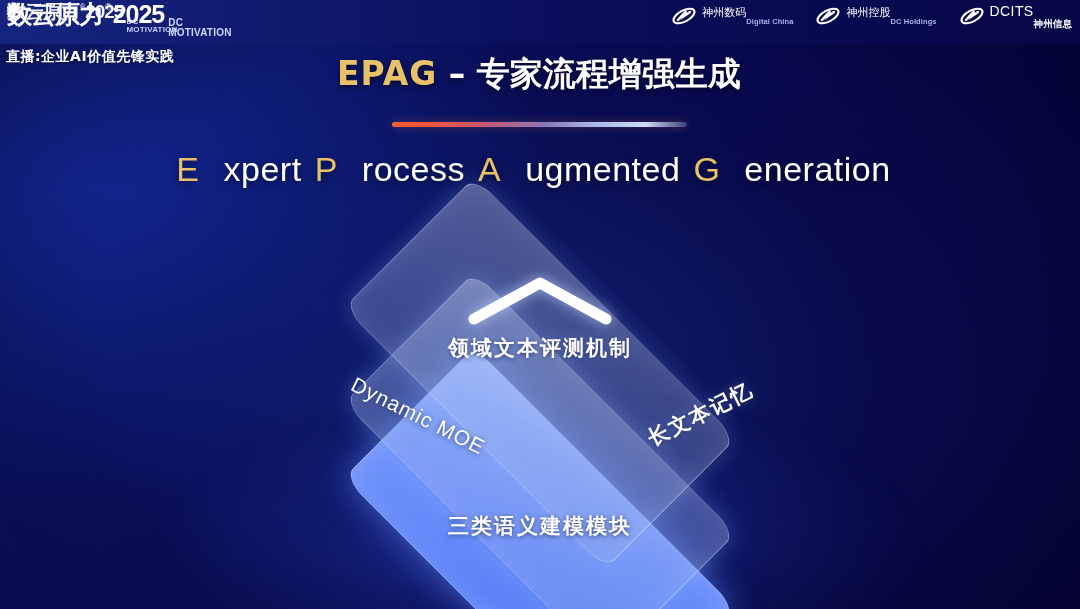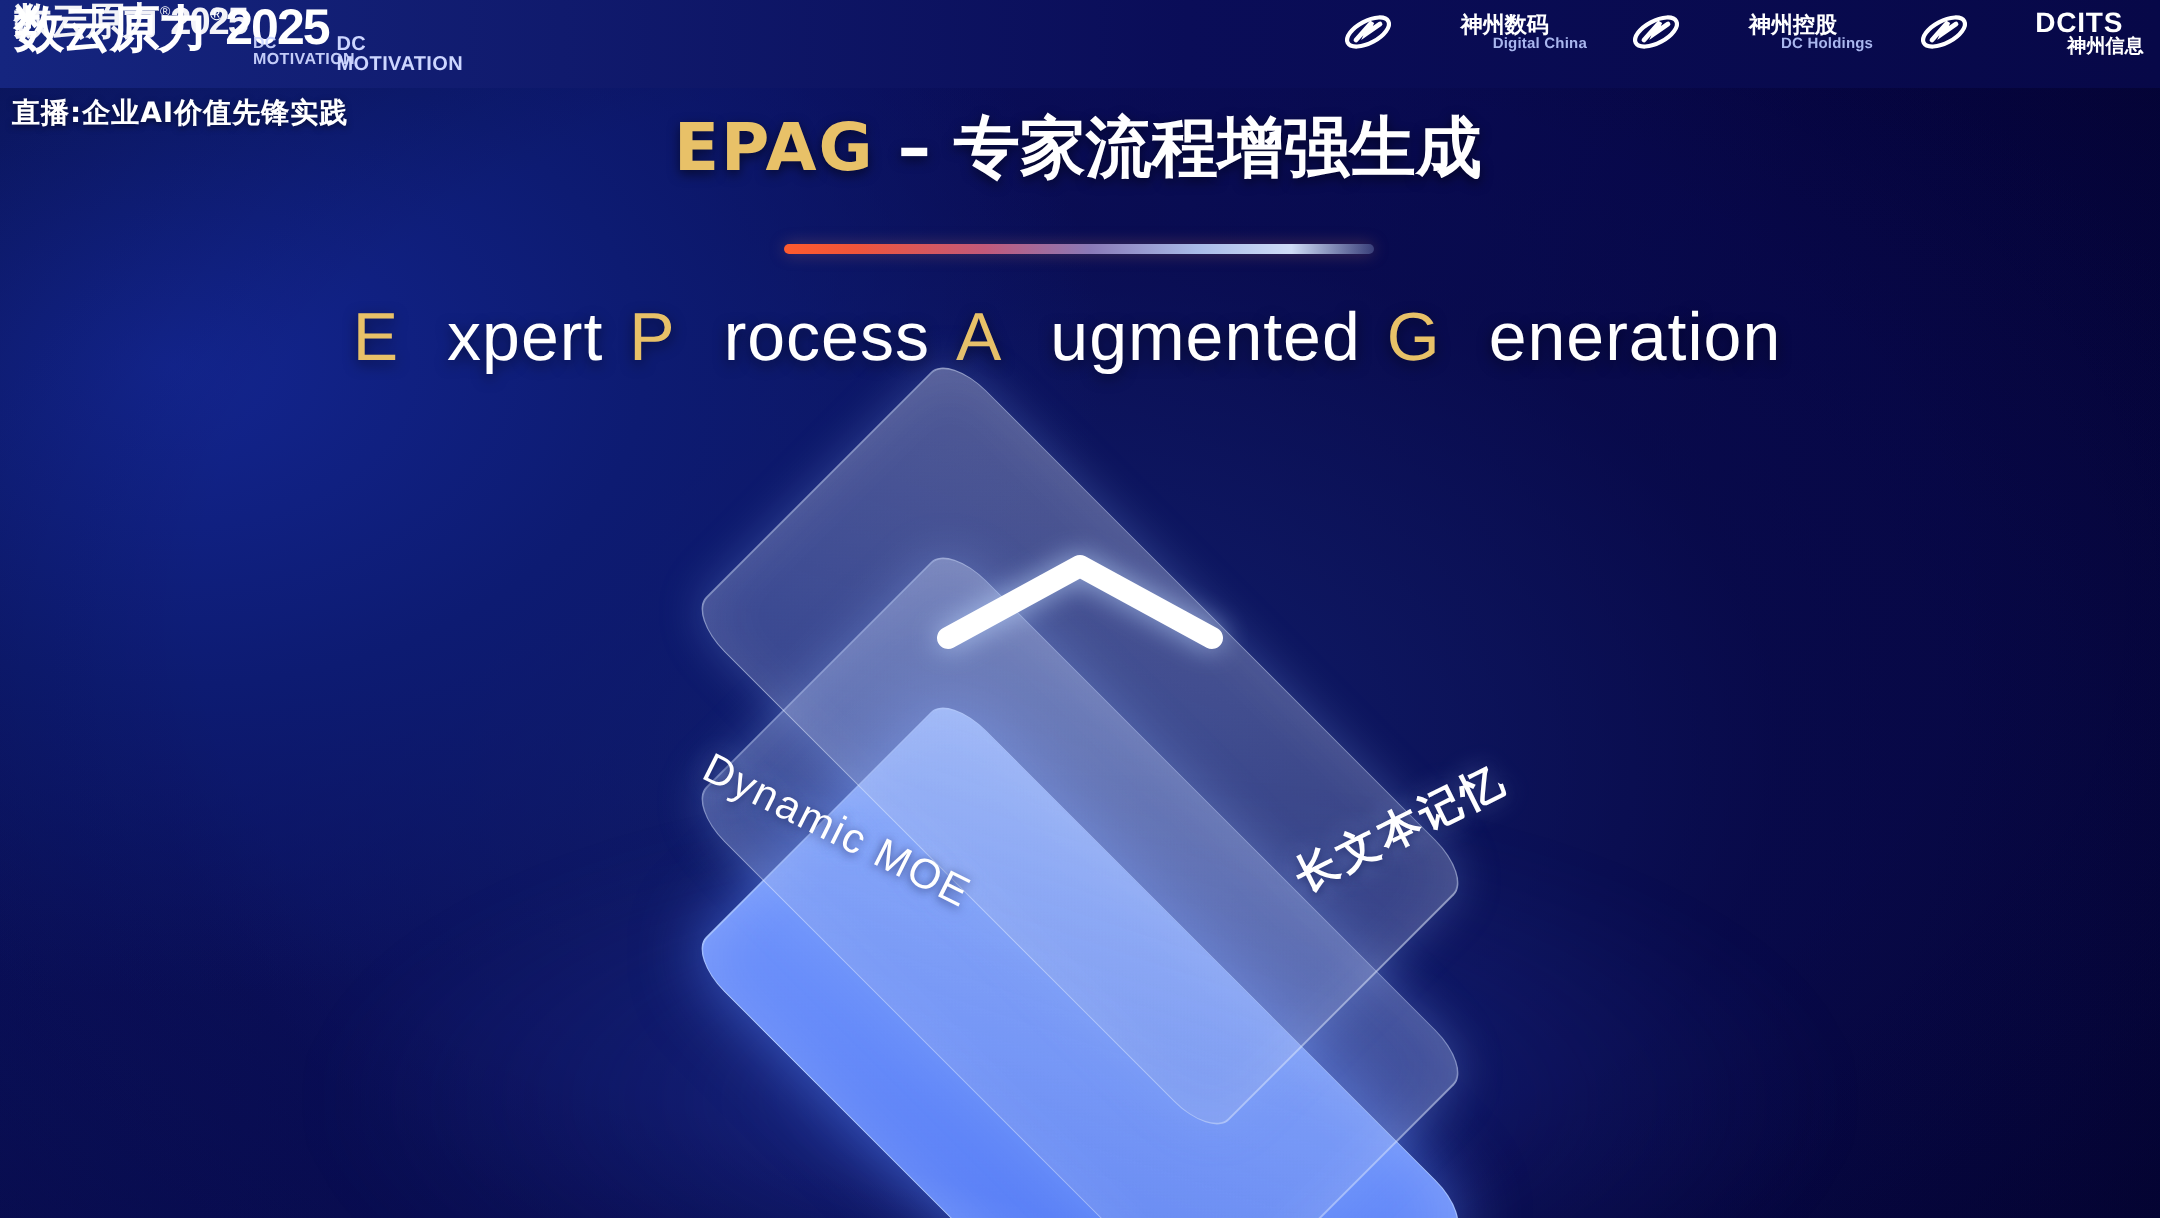--- a/index.html
+++ b/index.html
@@ -70,22 +70,22 @@
 
   
   .partners{
     position:absolute; right:8px; top:4px;
     display:flex; align-items:center; gap:22px;
   }
   .partner{ display:flex; align-items:center; gap:5px; }
   .p-mark{ width:26px; height:20px; position:relative; flex:none; }
   .p-mark svg{ display:block; }
   .p-txt{ display:flex; flex-direction:column; line-height:1.05; }
-  .p-cn{ font-size:11px; font-weight:bold; color:#ffffff; white-space:nowrap;
-         font-family:"DejaVu Sans","Liberation Sans",sans-serif;margin-left:28px; }
+  .p-cn{ font-size:11px; font-weight:normal; color:#ffffff; white-space:nowrap;
+         font-family:"DejaVu Sans","Liberation Sans",sans-serif; }
   .p-en{ font-size:7.5px; font-weight:bold; color:#a9b6ee; white-space:nowrap; letter-spacing:0.1px;padding-left:44px;}
   .p-cn.big{ font-size:14px; letter-spacing:0.4px; font-family:"Liberation Sans",sans-serif;}
   .p-en.cnsub{ font-size:9.5px; color:#ffffff; font-family:"DejaVu Sans",sans-serif;}
 
   
   .slide-title{
     position:absolute; left:337px; top:52px;
     font-size:33px; font-weight:bold; white-space:nowrap;
     font-family:"DejaVu Sans","Liberation Sans",sans-serif;
     text-shadow:0 2px 6px rgba(0,0,0,0.55);
@@ -286,22 +286,24 @@
   <div class="layer layer-top">
     <div class="plane"></div>
   </div>
 
   <div class="chevron">
     <svg width="148" height="52" viewBox="0 0 148 52">
       <path d="M8 44 L74 8 L140 44" fill="none" stroke="#ffffff" stroke-width="11" stroke-linecap="round" stroke-linejoin="round"></path>
     </svg>
   </div>
 
+  <div class="lbl lbl-top">领域文本评测机制</div>
   <div class="lbl lbl-left">Dynamic MOE</div>
   <div class="lbl lbl-right">长文本记忆</div>
+  <div class="lbl lbl-bot">三类语义建模模块</div>
 </div>
 
 <div class="brand-logo footer-logo">
   <span class="brand-cn">数云原力</span>
   <span class="brand-reg">®</span>
   <span class="brand-year">2025</span>
   <span class="brand-dc">
     <span class="l1">DC</span>
     <span class="l2">MOTIVATION</span>
   </span>

